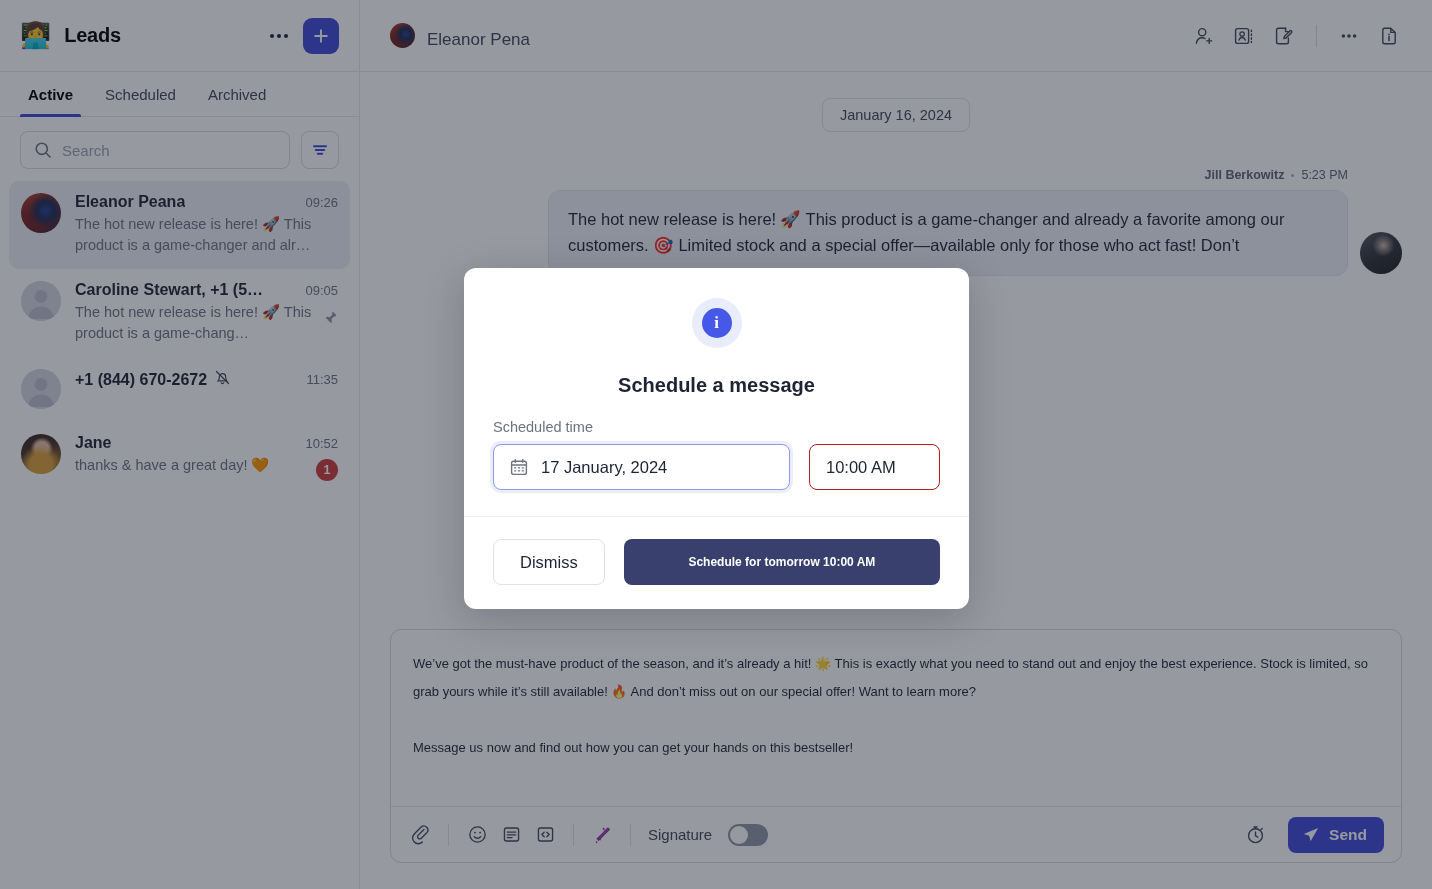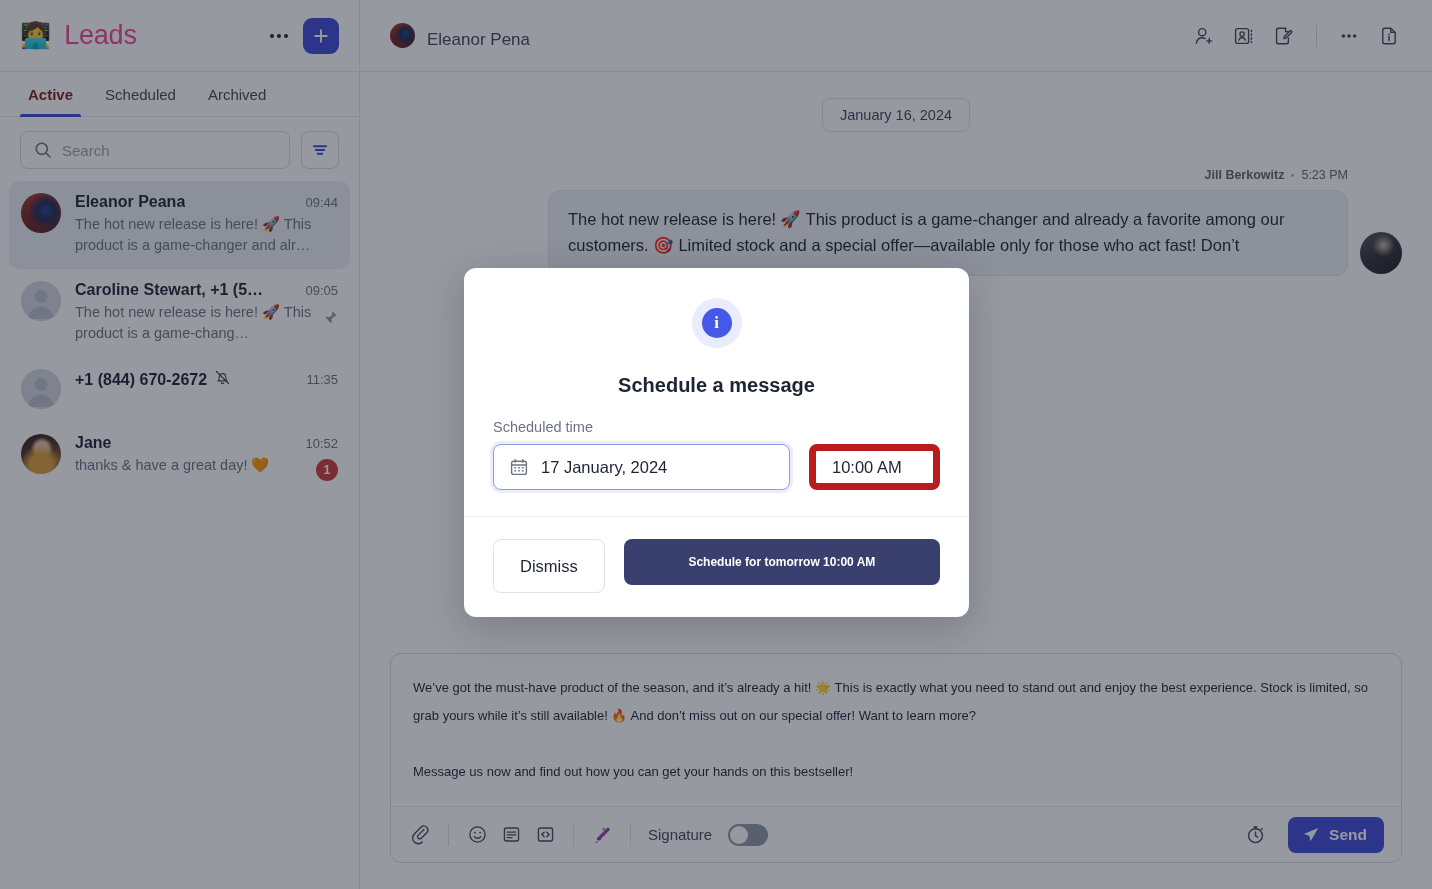--- a/index.html
+++ b/index.html
@@ -33,21 +33,21 @@
     flex: none;
   }
   .sb-header {
     height: 72px; flex: none;
     display: flex; align-items: center;
     padding: 0 20px;
     border-bottom: 1px solid #e6e8ed;
   }
   .sb-emoji { font-size: 25px; line-height: 1; margin-right: 13px; }
   .sb-title {
-    font-size: 27px; font-weight: normal; color: #ec4899;
+    font-size: 20px; font-weight: bold; color: #000000;
     letter-spacing: -0.2px;
   }
   .sb-header-spacer { flex: 1; }
   .dots-btn {
     width: 28px; height: 28px;
     display: flex; align-items: center; justify-content: center;
     gap: 3px; cursor: pointer; margin-right: 10px;
   }
   .dots-btn i {
     width: 4px; height: 4px; border-radius: 50%;
@@ -67,21 +67,21 @@
     padding: 0 20px;
     border-bottom: 1px solid #e6e8ed;
   }
   .sb-tab {
     display: flex; align-items: center;
     font-size: 15px; color: #3f4859;
     padding: 0 8px; margin-right: 16px;
     cursor: pointer;
     position: relative;
   }
-  .sb-tab.active { color: #7f1d1d; font-weight: bold; }
+  .sb-tab.active { color: #000000; font-weight: bold; }
   .sb-tab.active::after {
     content: ""; position: absolute;
     left: 0; right: 0; bottom: -1px; height: 3px;
     background: #3c4ad8; border-radius: 2px 2px 0 0;
   }
 
   .sb-search-row {
     flex: none; display: flex; align-items: center;
     gap: 11px; padding: 14px 20px 12px 20px;
   }
@@ -252,20 +252,21 @@
     min-height: 148px;
   }
   .composer-text p { margin: 0; }
   .composer-text p.spacer { height: 28px; }
   .composer-bar {
     height: 56px; flex: none;
     border-top: 1px solid #e6e8ed;
     display: flex; align-items: center;
     padding: 0 17px 0 14px;
     gap: 4px;
+    margin-top: 24px;
   }
   .bar-divider { width: 1px; height: 22px; background: #dfe2e9; margin: 0 9px; }
   .sig-label { font-size: 15px; color: #3f4859; margin: 0 12px 0 4px; }
   .toggle {
     width: 40px; height: 22px; border-radius: 11px;
     background: #8d95a6; position: relative; cursor: pointer; flex: none;
   }
   .toggle .knob {
     position: absolute; top: 2px; left: 2px;
     width: 18px; height: 18px; border-radius: 50%;
@@ -317,33 +318,33 @@
     flex: 1;
     height: 46px;
     border: 1.5px solid #8e9ae8; border-radius: 8px;
     box-shadow: 0 0 0 3px rgba(142,154,232,0.18);
     display: flex; align-items: center; gap: 12px;
     padding: 0 15px; cursor: text; background: #fff;
   }
   .date-input .dtext { font-size: 16.5px; color: #1d2433; }
   .time-input {
     width: 131px; height: 46px;
-    border: 7px solid #b91c1c; border-radius: 8px;
+    border: 1px solid #b91c1c; border-radius: 8px;
     display: flex; align-items: center;
     padding: 0 16px; cursor: text; background: #fff;
     font-size: 16.5px; color: #1d2433;
   }
   .modal-footer {
     margin-top: 26px;
     border-top: 1px solid #eceef3;
     padding: 22px 29px 24px 29px;
     display: flex; gap: 19px;
   }
   .btn-dismiss {
-    height: 54px; padding: 0 26px;
+    height: 46px; padding: 0 26px;
     border: 1px solid #dfe2e9; border-radius: 8px;
     background: #fff; color: #1d2433;
     font-size: 16.5px; cursor: pointer;
     display: flex; align-items: center; justify-content: center;
   }
   .btn-schedule {
     flex: 1; height: 46px;
     border-radius: 8px;
     background: #39406e; color: #fff;
     font-size: 12px; font-weight: bold;
@@ -401,21 +402,21 @@
       </span>
     </div>
 
     <div class="conv-list">
 
       <div class="conv-item selected">
         <div class="avatar eleanor"></div>
         <div class="conv-body">
           <div class="conv-top">
             <span class="conv-name">Eleanor Peana</span>
-            <span class="conv-time">09:44</span>
+            <span class="conv-time">09:26</span>
           </div>
           <div class="conv-bottom">
             <span class="conv-preview">The hot new release is here! 🚀 This product is a game-changer and alr…</span>
           </div>
         </div>
       </div>
 
       <div class="conv-item">
         <div class="avatar generic">
           <svg width="40" height="40" viewBox="0 0 40 40" aria-hidden="true">

